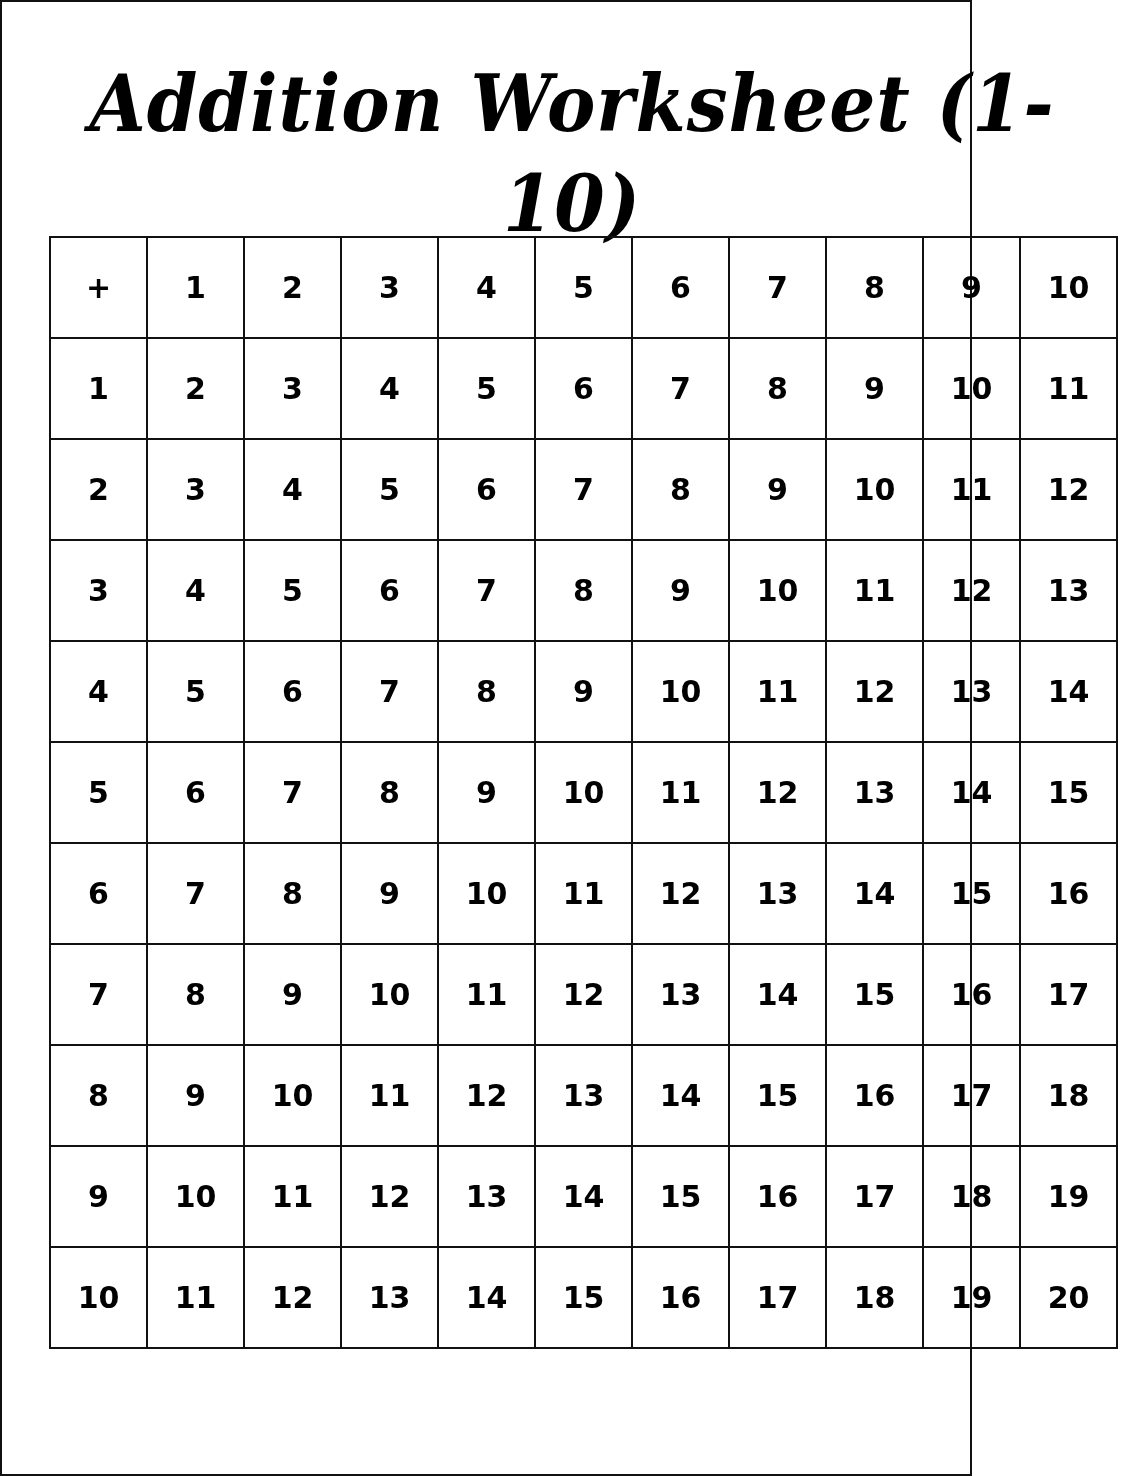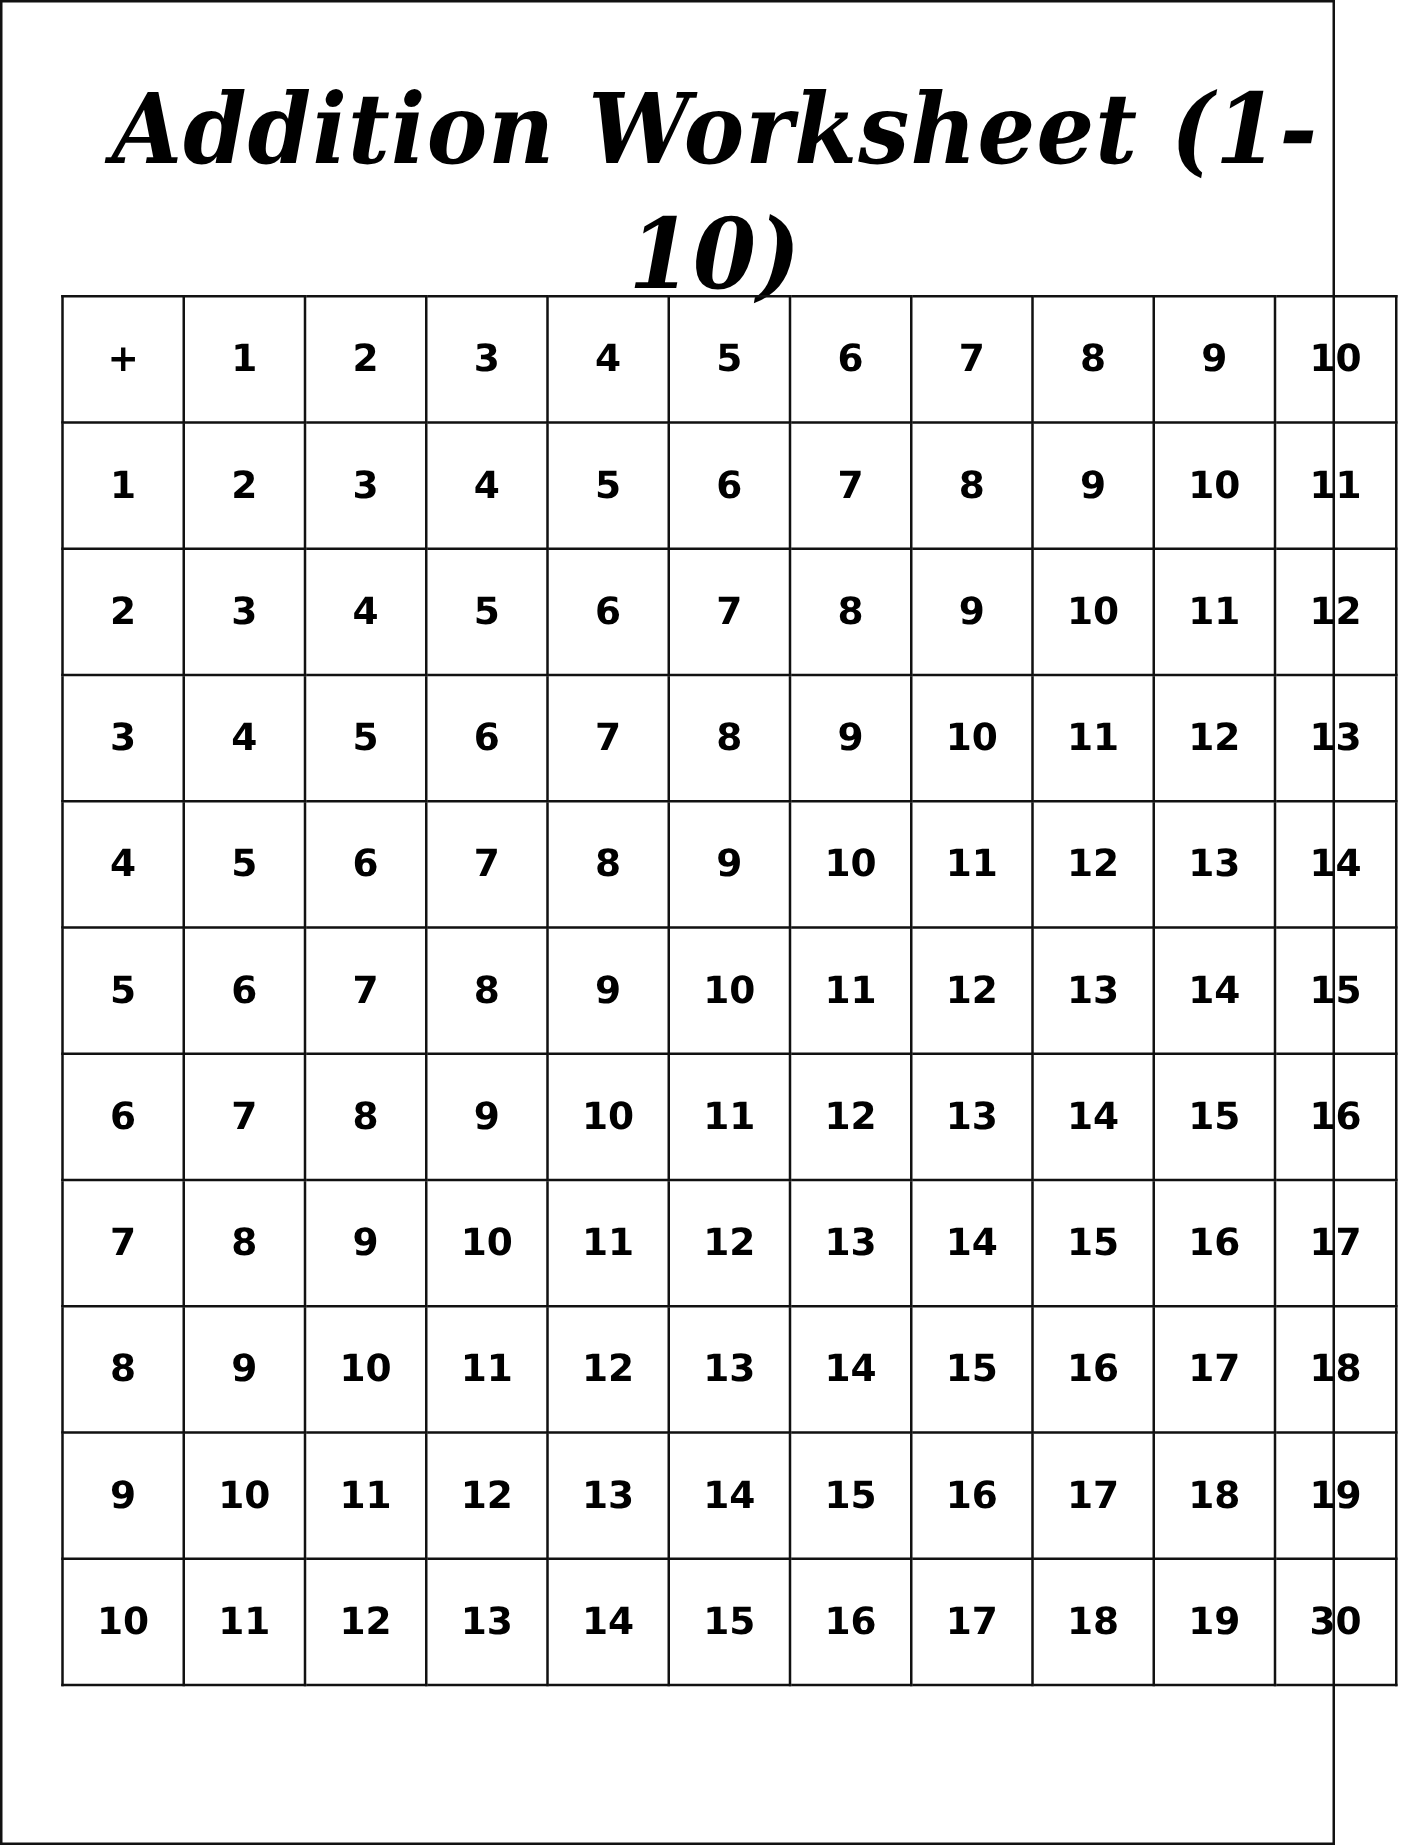--- a/index.html
+++ b/index.html
@@ -1,19 +1,19 @@
 <!DOCTYPE html>
 <html><head>
   <meta charset="utf-8">
   <style>
     html, body { margin: 0; padding: 0; background: #ffffff; }
     body { width: 1140px; height: 1476px; position: relative; overflow: hidden; }
     .page {
       position: absolute; left: 0; top: 0;
-      width: 1068px; height: 1476px;
+      width: 972px; height: 1476px;
       box-sizing: border-box;
       border: 2px solid #111111;
       background: #ffffff;
     }
     .title {
       position: absolute; left: 0; top: 52px; width: 1140px;
       text-align: center;
       font-family: "DejaVu Serif", "Liberation Serif", serif;
       font-style: italic;
       font-weight: bold;
@@ -185,17 +185,17 @@
           <td>10</td>
           <td>11</td>
           <td>12</td>
           <td>13</td>
           <td>14</td>
           <td>15</td>
           <td>16</td>
           <td>17</td>
           <td>18</td>
           <td>19</td>
-          <td>30</td>
+          <td>20</td>
         </tr>
       </tbody>
   </table>
 </div>
 
 </body></html>

